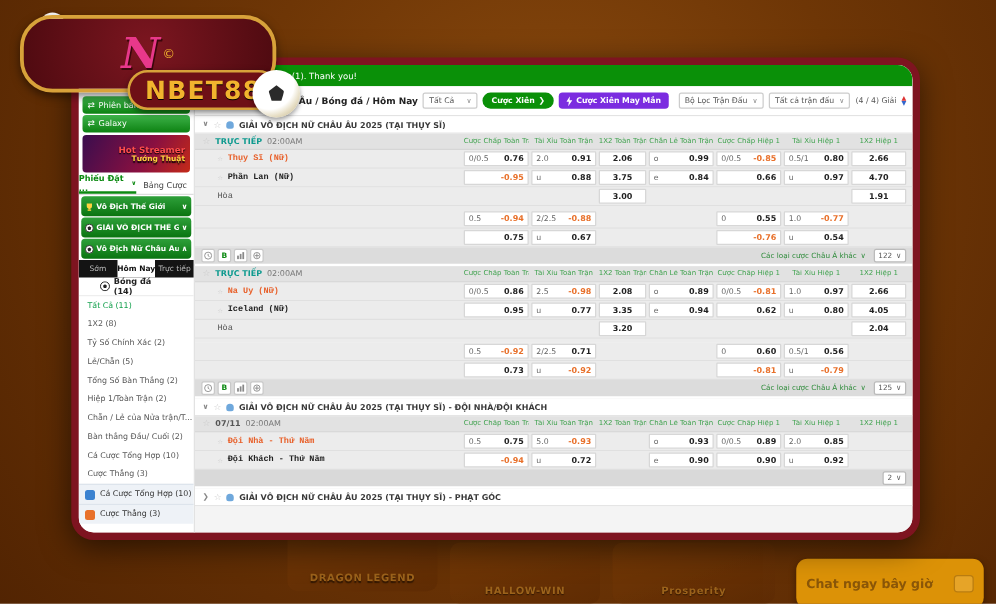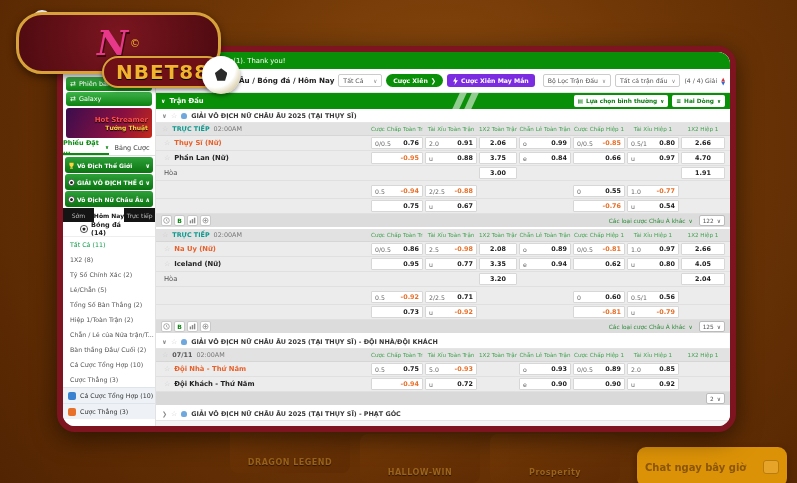--- a/index.html
+++ b/index.html
@@ -90,21 +90,21 @@
   .person{width:6px;height:6px;border-radius:50% 50% 2px 2px;background:#6fa8dc;flex-shrink:0;}
   
   .ogrid{display:grid;grid-template-columns:52px 52px 38px 52px 52px 52px 44px;column-gap:2px;width:354px;flex-shrink:0;margin-right:5px;}
   .match-header{height:13px;background:#e2e2e2;display:flex;align-items:center;border-bottom:1px solid #d6d6d6;flex-shrink:0;}
   .mh-label{flex:1;display:flex;align-items:center;gap:4px;padding-left:6px;font-size:6.4px;}
   .mh-live{color:#0f9a8f;font-weight:bold;}
   .mh-date{color:#555;font-weight:bold;}
   .mh-time{color:#777;}
   .colhead{font-size:5.6px;color:#3fa24e;text-align:center;white-space:nowrap;overflow:hidden;align-self:center;}
   .team-row,.extra-row{height:15px;background:#ececec;display:flex;align-items:center;border-bottom:1px solid #e0e0e0;flex-shrink:0;}
-  .row-label{flex:1;display:flex;align-items:center;gap:4px;padding-left:8px;font-size:6.8px;font-weight:bold;color:#222;overflow:hidden;white-space:nowrap;}
+  .row-label{flex:1;display:flex;align-items:center;gap:4px;padding-left:18px;font-size:6.8px;font-weight:bold;color:#222;overflow:hidden;white-space:nowrap;font-family:Liberation Mono, monospace;}
   .row-label.fav .tname{color:#e8602a;}
   .row-label.draw{font-weight:normal;color:#555;}
   .odds-box{height:12px;background:#fff;border:1px solid #d7d7d7;border-radius:1px;display:flex;align-items:center;padding:0 3px;}
   .odds-box .hcp{flex:1;font-size:6.2px;color:#666;}
   .odds-box .val{font-size:6.4px;font-weight:bold;color:#222;}
   .odds-box .val.center{margin:14px auto;}
   .odds-box .val.neg{color:#e8702a;}
   .odds-empty{height:12px;}
   .row-gap{height:3px;background:#ececec;flex-shrink:0;}
   .match-footer{height:15px;background:#dcdcdc;display:flex;align-items:center;gap:2px;padding:0 5px;border-bottom:2px solid #fff;flex-shrink:0;}
@@ -258,39 +258,20 @@
         <span>Tất cả trận đấu</span>
         <span class="chev">∨</span>
       </div>
       <span class="league-count">(4 / 4) Giải</span>
       <div class="sort-ico">
         <span style="color:#d33;">▲</span>
           <span style="color:#36c;">▼</span>
       </div>
     </div>
 
-    <div class="matchbar">
-      <div class="title">
-        <span style="font-size:5.5px;">∨</span>
-        <span>Trận Đấu</span>
-      </div>
-      <div class="stripe" style="left:300px;"></div>
-      <div class="stripe" style="left:312px;"></div>
-      <div class="spacer"></div>
-      <div class="pill">
-        <span>▤</span>
-        <span>Lựa chọn bình thường</span>
-        <span style="font-size:5px;">∨</span>
-      </div>
-      <div class="pill">
-        <span>≡</span>
-        <span>Hai Dòng</span>
-        <span style="font-size:5px;">∨</span>
-      </div>
-    </div>
 
     <div id="sections">
         <div class="sec-header">
           <span class="chev">∨</span>
           <span class="star">☆</span>
           <span class="person"></span>
           <span>GIẢI VÔ ĐỊCH NỮ CHÂU ÂU 2025 (TẠI THỤY SĨ)</span>
         </div>
         <div class="match-header">
           <div class="mh-label">

